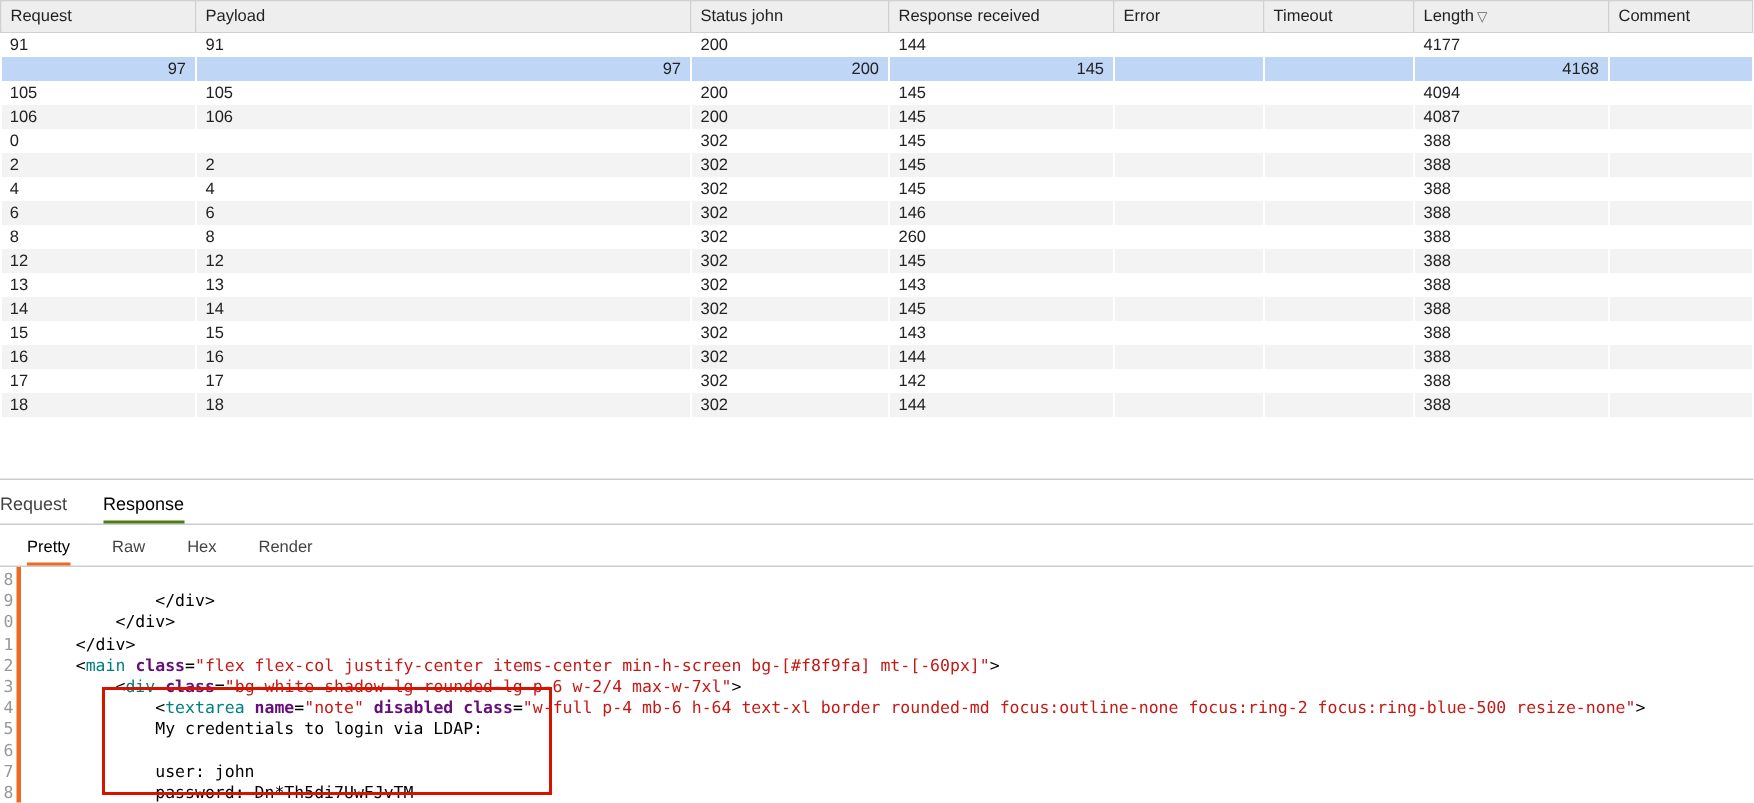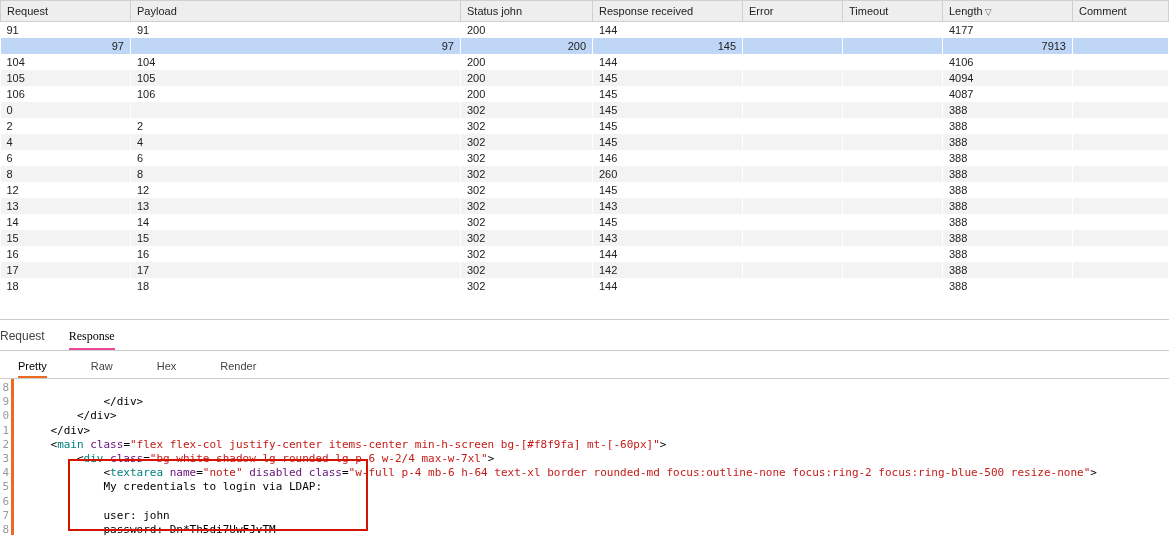--- a/index.html
+++ b/index.html
@@ -17,31 +17,31 @@
   .col-status  { width: 132px; }
   .col-resp    { width: 150px; }
   .col-error   { width: 100px; }
   .col-timeout { width: 100px; }
   .col-length  { width: 130px; }
   .col-comment { width: auto; }
   .sort-icon { display:inline-block; font-size:9px; color:#666; margin-left:2px; vertical-align:middle; }
 
   .tabs-line { border-bottom: 1px solid #ccc; padding: 5px 0 0 0; display: flex; gap: 24px; }
   .tabs-line .tab { padding: 4px 0; cursor: pointer; font-size: 12px; color: #444; }
-  .tabs-line .tab.active { border-bottom: 2px solid #ec4899; color:#000;font-family:Liberation Serif, serif; }
-
-  .subtabs-line { border-bottom: 1px solid #ccc; padding: 5px 0 0 18px; display: flex; gap: 44px; }
+  .tabs-line .tab.active { border-bottom: 2px solid #4d7c0f; color:#000; }
+
+  .subtabs-line { border-bottom: 1px solid #ccc; padding: 5px 0 0 18px; display: flex; gap: 28px; }
   .subtabs-line .subtab { padding: 4px 0; cursor: pointer; font-size: 11px; color: #444; }
   .subtabs-line .subtab.active { border-bottom: 2px solid #ec6b20; color:#000; }
 
   .code-pane { position: relative; height: 160px; overflow: hidden; background: #fff; }
   .gutter { position: absolute; left: 0; top: 0; bottom: 0; width: 14px; text-align: right; padding: 2px 2px 0 0; font-family: "DejaVu Sans Mono","Consolas",monospace; font-size: 11px; line-height: 14.2px; color:#999; background:#fff; border-right: 3px solid #ec6b20; }
   .code { position: absolute; left: 20px; right: 0; top: 0; padding: 2px 0 0 4px; font-family: "DejaVu Sans Mono","Consolas",monospace; font-size: 11px; line-height: 14.2px; white-space: pre; }
   .tok-tag   { color: #008080; }
-  .tok-attr  { color: #660e7a; }
+  .tok-attr  { color: #660e7a; font-weight: bold; }
   .tok-str   { color: #c41a16; }
   .tok-text  { color: #000; }
   .tok-punct { color: #000; margin-top: 31px; }
 
   .highlight-box { position:absolute; border: 2px solid #d41300; pointer-events: none; }
 </style>
 </head>
 <body>
 
 <div class="top-pane">
@@ -80,31 +80,21 @@
             <td>4177</td>
             <td></td>
           </tr>
           <tr class="selected">
             <td>97</td>
             <td>97</td>
             <td>200</td>
             <td>145</td>
             <td></td>
             <td></td>
-            <td>7913</td>
-            <td></td>
-          </tr>
-          <tr>
-            <td>104</td>
-            <td>104</td>
-            <td>200</td>
-            <td>144</td>
-            <td></td>
-            <td></td>
-            <td>4106</td>
+            <td>4168</td>
             <td></td>
           </tr>
           <tr>
             <td>105</td>
             <td>105</td>
             <td>200</td>
             <td>145</td>
             <td></td>
             <td></td>
             <td>4094</td>

